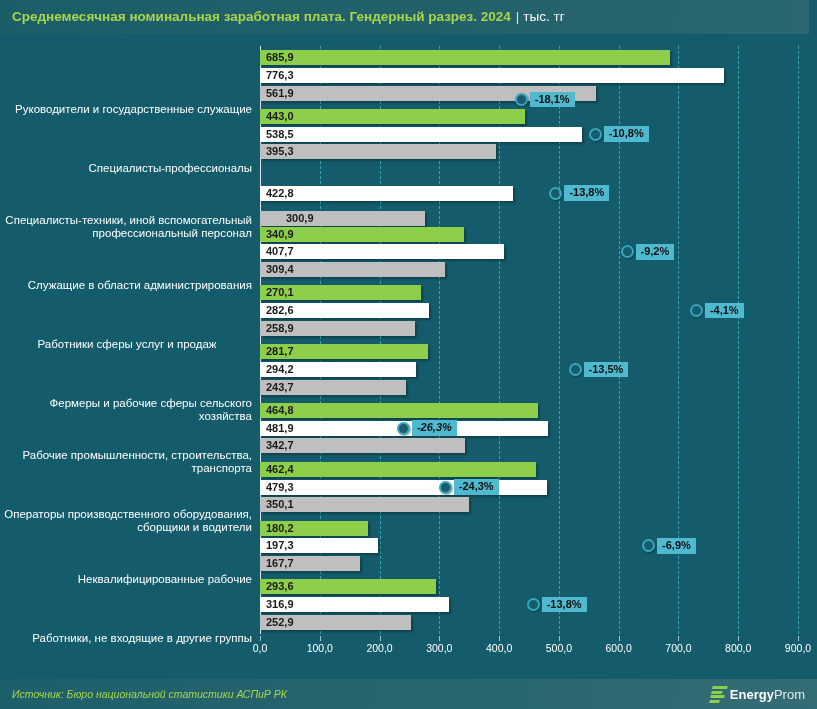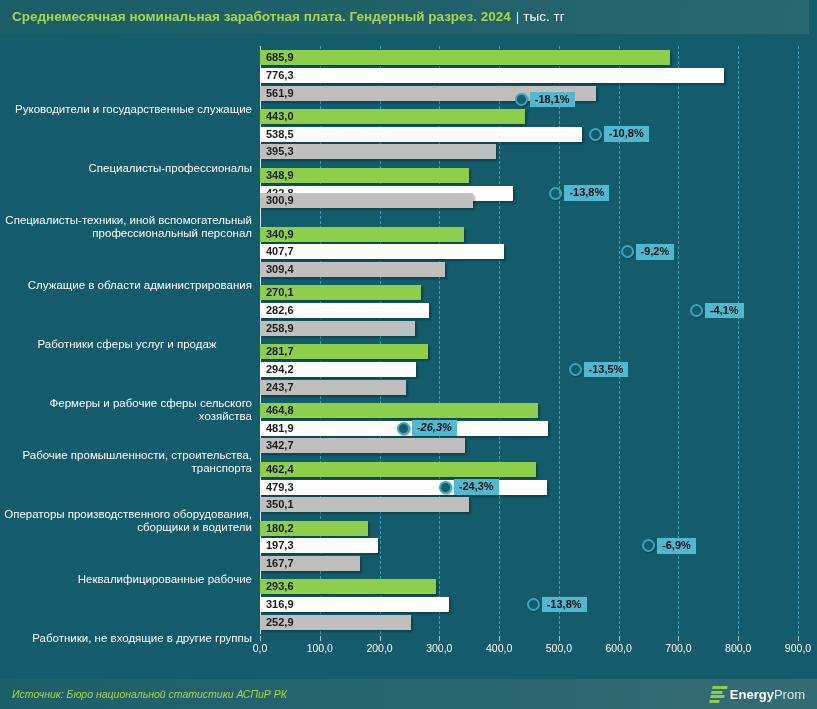--- a/index.html
+++ b/index.html
@@ -241,27 +241,24 @@
         <div class="bar men" style="left: 0px; top: 80.7px; width: 321.903px;">
           <span class="val">538,5</span>
         </div>
         <div class="bar women" style="left: 0px; top: 98.4px; width: 236.302px;">
           <span class="val">395,3</span>
         </div>
         <div class="marker" style="left: 328.853px; top: 80.7px;">
           <span class="ring"></span>
           <span class="pct">-10,8%</span>
         </div>
-        <div class="bar total" style="left: 0px; top: 121.8px; width: 208.565px;">
-          <span class="val">348,9</span>
-        </div>
         <div class="bar men" style="left: 0px; top: 139.5px; width: 252.74px;">
           <span class="val">422,8</span>
         </div>
-        <div class="bar women" style="left: 0px; top: 147px; width: 213px;">
+        <div class="bar women" style="left: 0px; top: 165px; width: 165px; padding-left: 20px;">
           <span class="val">300,9</span>
         </div>
         <div class="marker" style="left: 289.4px; top: 139.5px;">
           <span class="ring"></span>
           <span class="pct">-13,8%</span>
         </div>
         <div class="bar total" style="left: 0px; top: 180.6px; width: 203.782px;">
           <span class="val">340,9</span>
         </div>
         <div class="bar men" style="left: 0px; top: 198.3px; width: 243.714px;">

